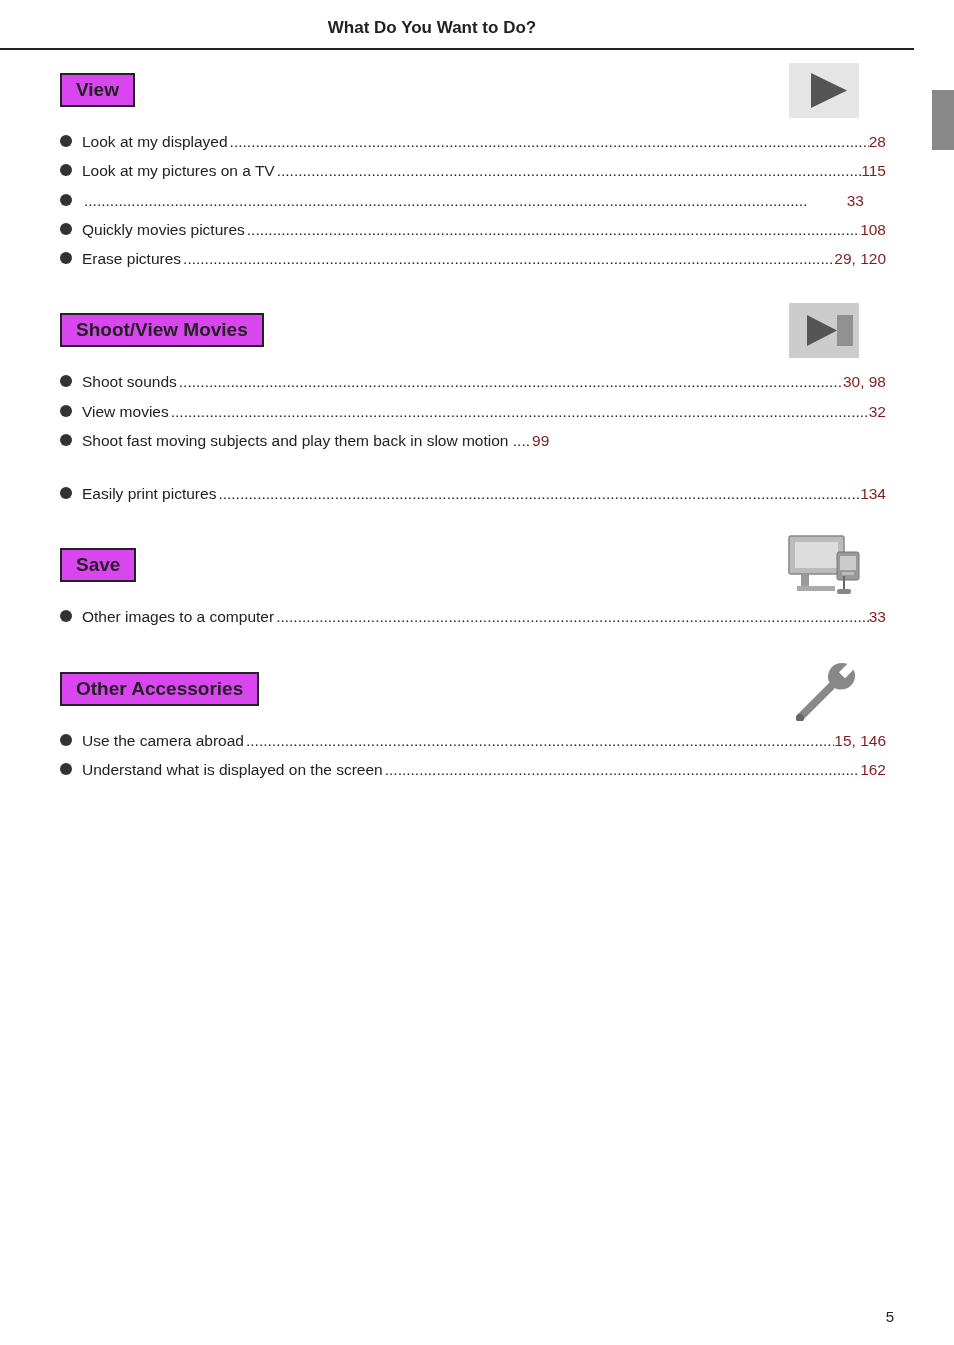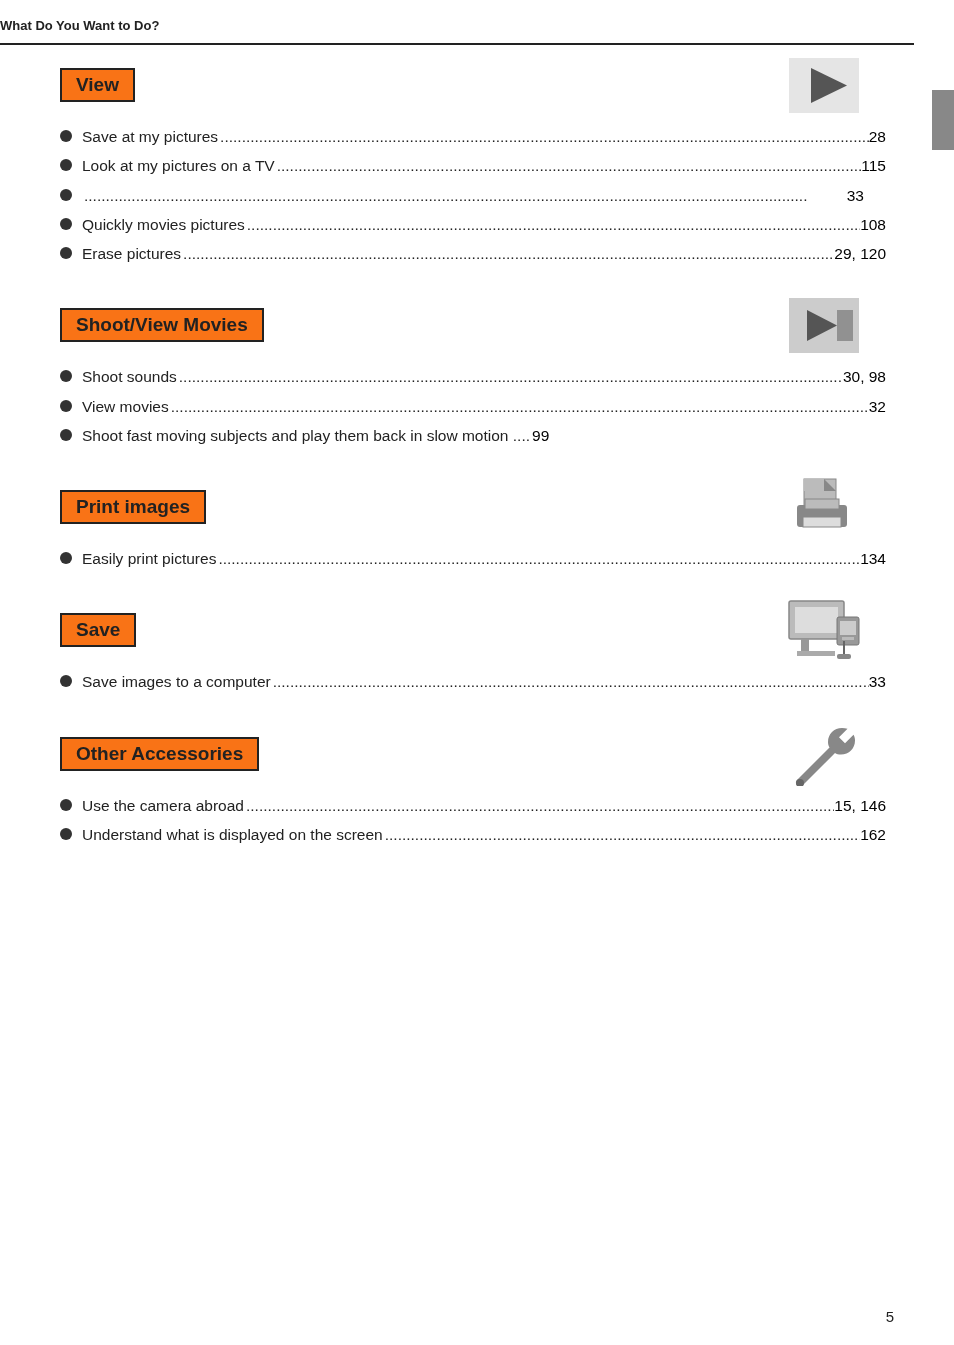--- a/index.html
+++ b/index.html
@@ -18,24 +18,24 @@
     .right-tab {
       position: absolute;
       right: 0;
       top: 90px;
       width: 22px;
       height: 60px;
       background: #888;
     }
 
     .header-bar {
-      text-align: left;
+      text-align: center;
       padding: 18px 50px 10px 0;
       font-weight: bold;
-      font-size: 13px;
+      font-size: 17px;
       border-bottom: 2px solid #222;
       margin-right: 40px;
     }
 
     .page-content {
       padding: 10px 50px 40px 60px;
       margin-right: 40px;
     }
 
     
@@ -50,21 +50,21 @@
       justify-content: space-between;
       margin-bottom: 10px;
     }
 
     .section-title {
       display: inline-block;
       border: 2px solid #222;
       padding: 4px 14px;
       font-size: 19px;
       font-weight: bold;
-      background: #f97316;
+      background: #d946ef;
     }
 
     .section-icon {
       width: 80px;
       height: 60px;
       display: flex;
       align-items: center;
       justify-content: center;
     }
 
@@ -110,21 +110,21 @@
       padding: 0 2px;
     }
 
     .dot-leader-fill::after {
       content: '........................................................................................................................................................................';
       font-size: 15.5px;
     }
 
     .dot-leader-page {
       white-space: nowrap;
-      color: #000000;
+      color: #7f1d1d;
     }
 
     
     .page-footer {
       position: absolute;
       bottom: 20px;
       right: 60px;
       font-size: 15px;
     }
   </style>
@@ -147,21 +147,21 @@
         <svg width="70" height="55" viewBox="0 0 70 55">
           <rect x="0" y="0" width="70" height="55" fill="#cccccc" opacity="0.5"></rect>
           <polygon points="22,10 22,45 58,27.5" fill="#555"></polygon>
         </svg>
       </div>
     </div>
     <ul class="item-list">
       <li>
         <span class="bullet"></span>
         <div class="dot-leader">
-          <span class="dot-leader-text">Save at my pictures</span>
+          <span class="dot-leader-text">Look at my displayed</span>
           <span class="dot-leader-fill"></span>
           <span class="dot-leader-page">28</span>
         </div>
       </li>
       <li>
         <span class="bullet"></span>
         <div class="dot-leader">
           <span class="dot-leader-text">Look at my pictures on a TV</span>
           <span class="dot-leader-fill"></span>
           <span class="dot-leader-page">115</span>
@@ -225,35 +225,20 @@
         <span class="bullet"></span>
         <div class="dot-leader">
           <span class="dot-leader-text">Shoot fast moving subjects and play them back in slow motion ....</span>
           <span class="dot-leader-page" style="margin-left:2px;">99</span>
         </div>
       </li>
     </ul>
   </div>
 
   <div class="section">
-    <div class="section-header">
-      <div class="section-title">Print images</div>
-      <div class="section-icon">
-        <svg width="70" height="60" viewBox="0 0 70 60">
-
-          <rect x="15" y="2" width="32" height="38" fill="#bbb" stroke="#888" stroke-width="1"></rect>
-          <polygon points="35,2 47,14 47,14 35,14" fill="#888"></polygon>
-          <rect x="15" y="2" width="20" height="12" fill="#bbb"></rect>
-
-          <rect x="8" y="28" width="50" height="22" rx="3" fill="#888"></rect>
-          <rect x="16" y="22" width="34" height="10" fill="#bbb" stroke="#888" stroke-width="1"></rect>
-          <rect x="14" y="40" width="38" height="10" fill="#ddd" stroke="#888" stroke-width="1"></rect>
-        </svg>
-      </div>
-    </div>
     <ul class="item-list">
       <li>
         <span class="bullet"></span>
         <div class="dot-leader">
           <span class="dot-leader-text">Easily print pictures</span>
           <span class="dot-leader-fill"></span>
           <span class="dot-leader-page">134</span>
         </div>
       </li>
     </ul>
@@ -277,21 +262,21 @@
 
           <line x1="57" y1="42" x2="57" y2="55" stroke="#666" stroke-width="2"></line>
           <rect x="50" y="55" width="14" height="5" rx="2" fill="#888"></rect>
         </svg>
       </div>
     </div>
     <ul class="item-list">
       <li>
         <span class="bullet"></span>
         <div class="dot-leader">
-          <span class="dot-leader-text">Save images to a computer</span>
+          <span class="dot-leader-text">Other images to a computer</span>
           <span class="dot-leader-fill"></span>
           <span class="dot-leader-page">33</span>
         </div>
       </li>
     </ul>
   </div>
 
   <div class="section">
     <div class="section-header">
       <div class="section-title">Other Accessories</div>

